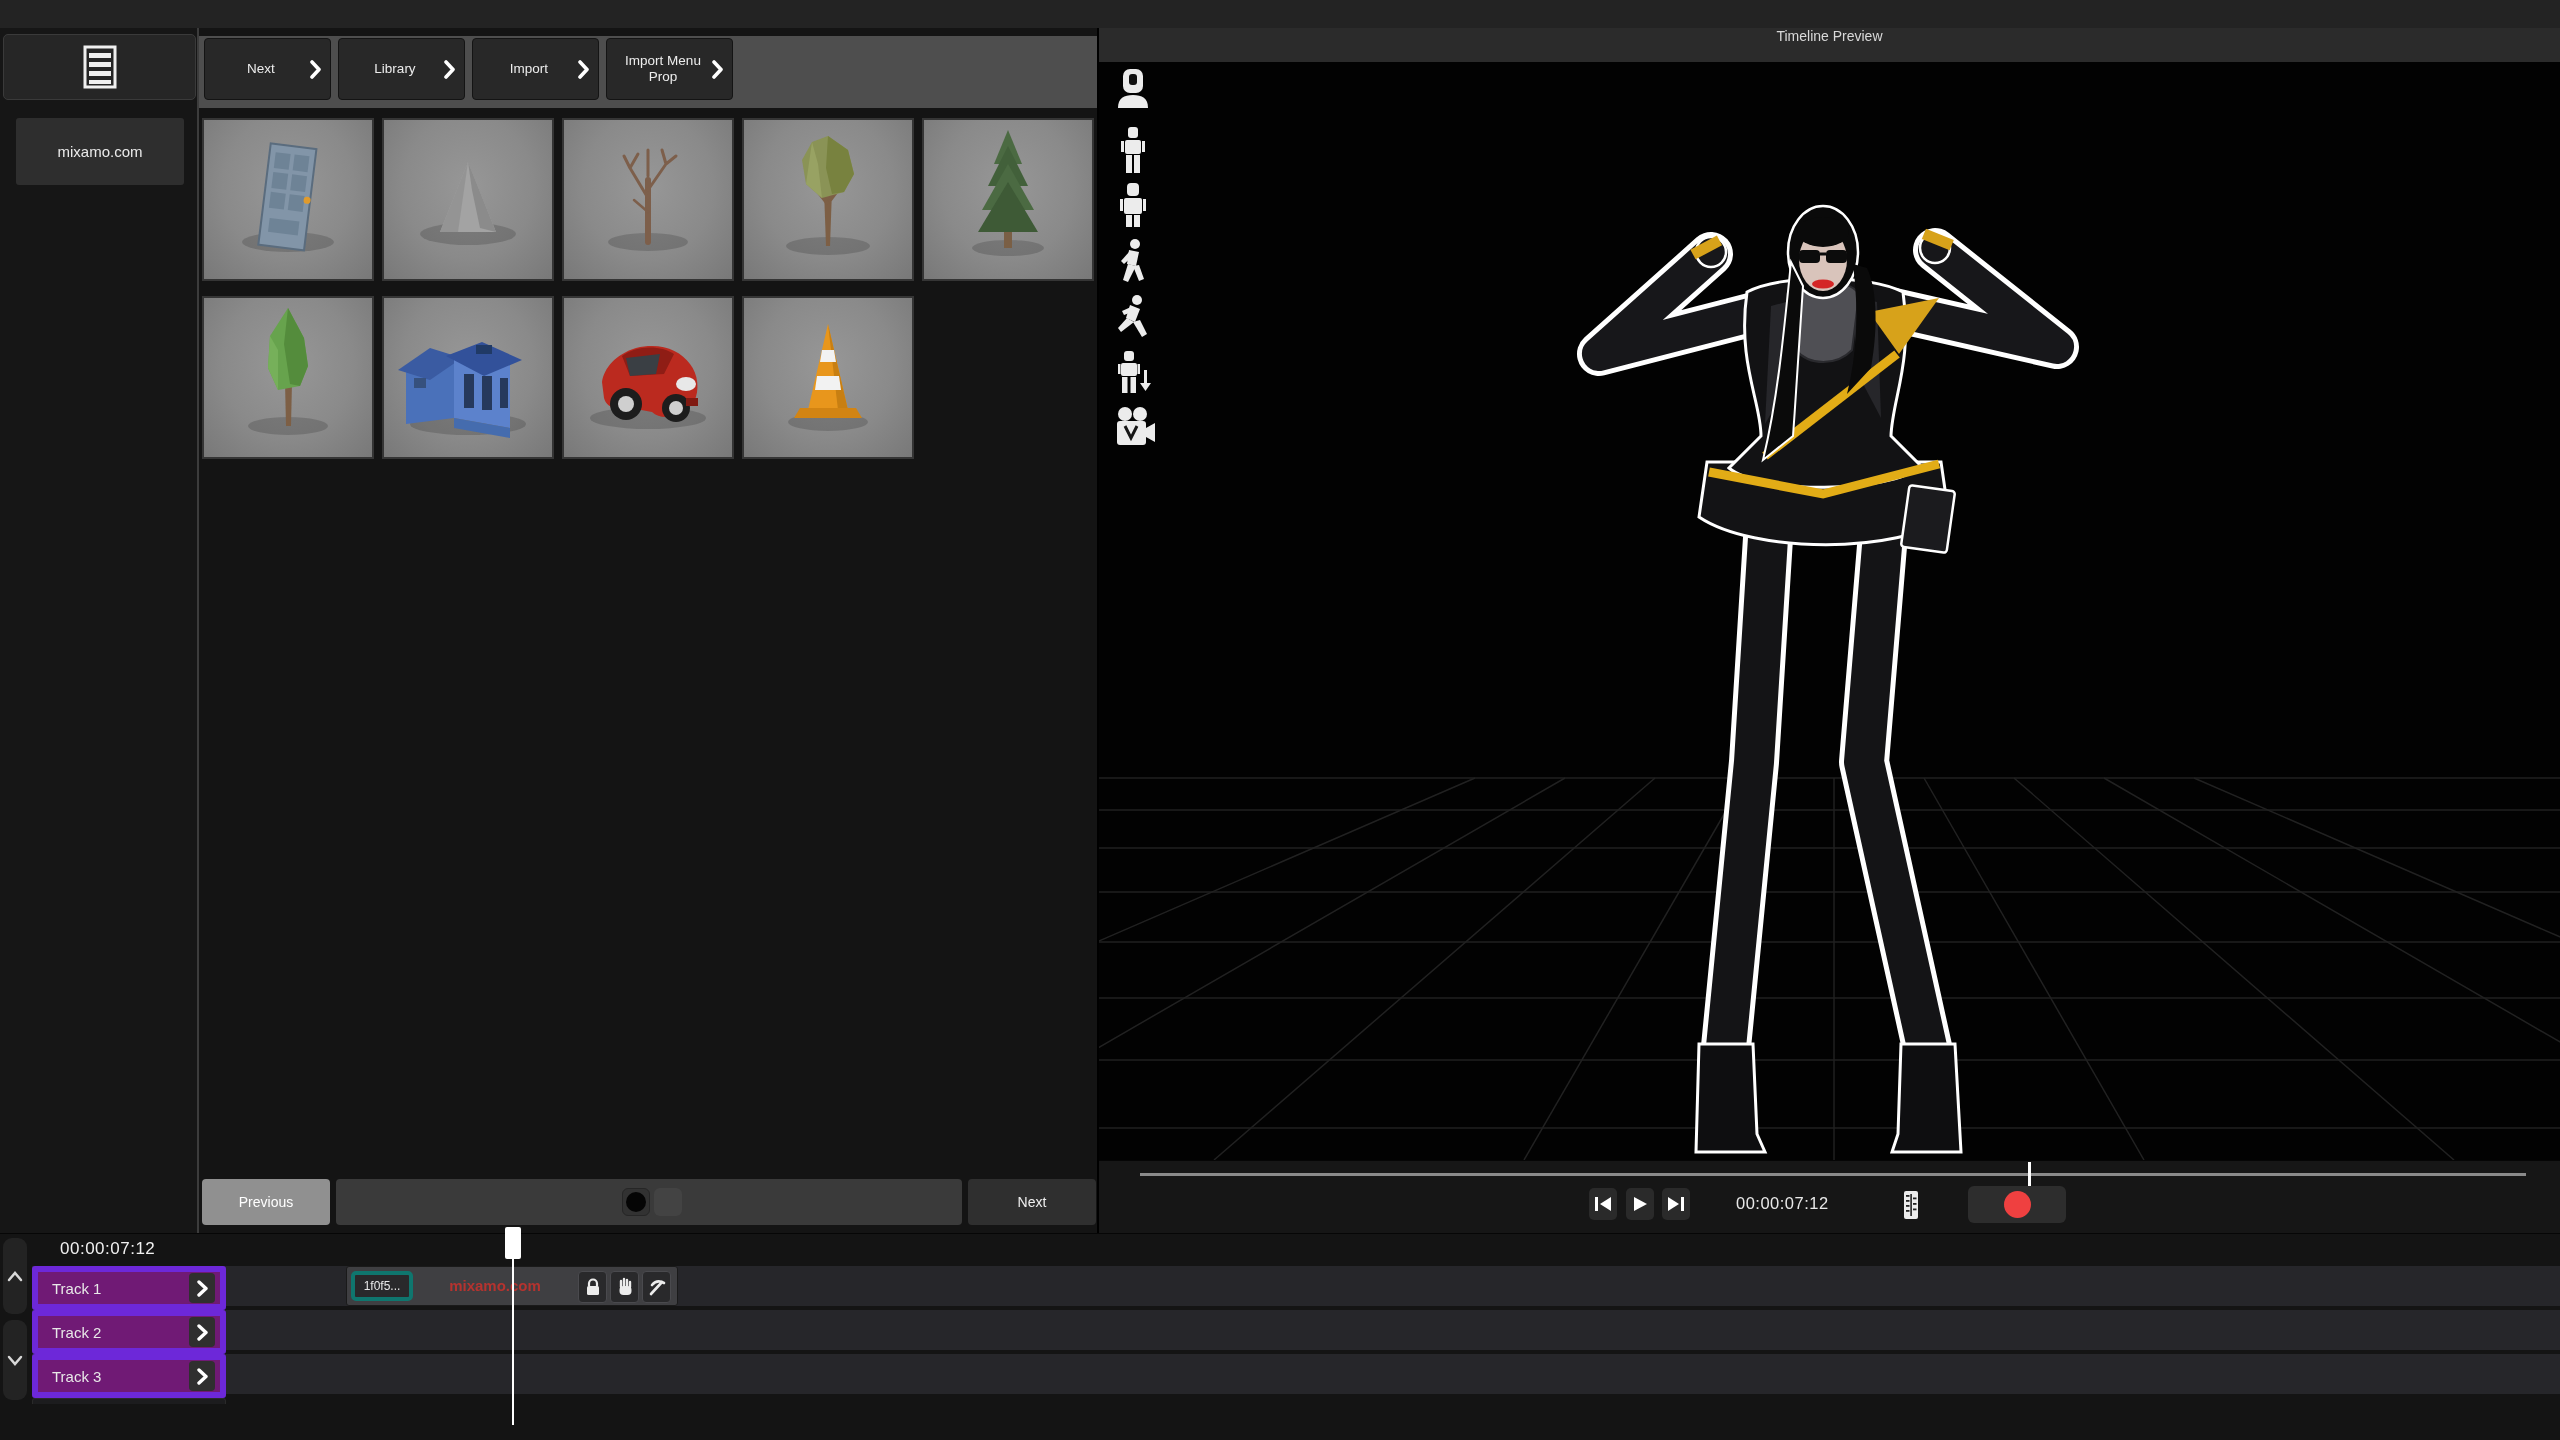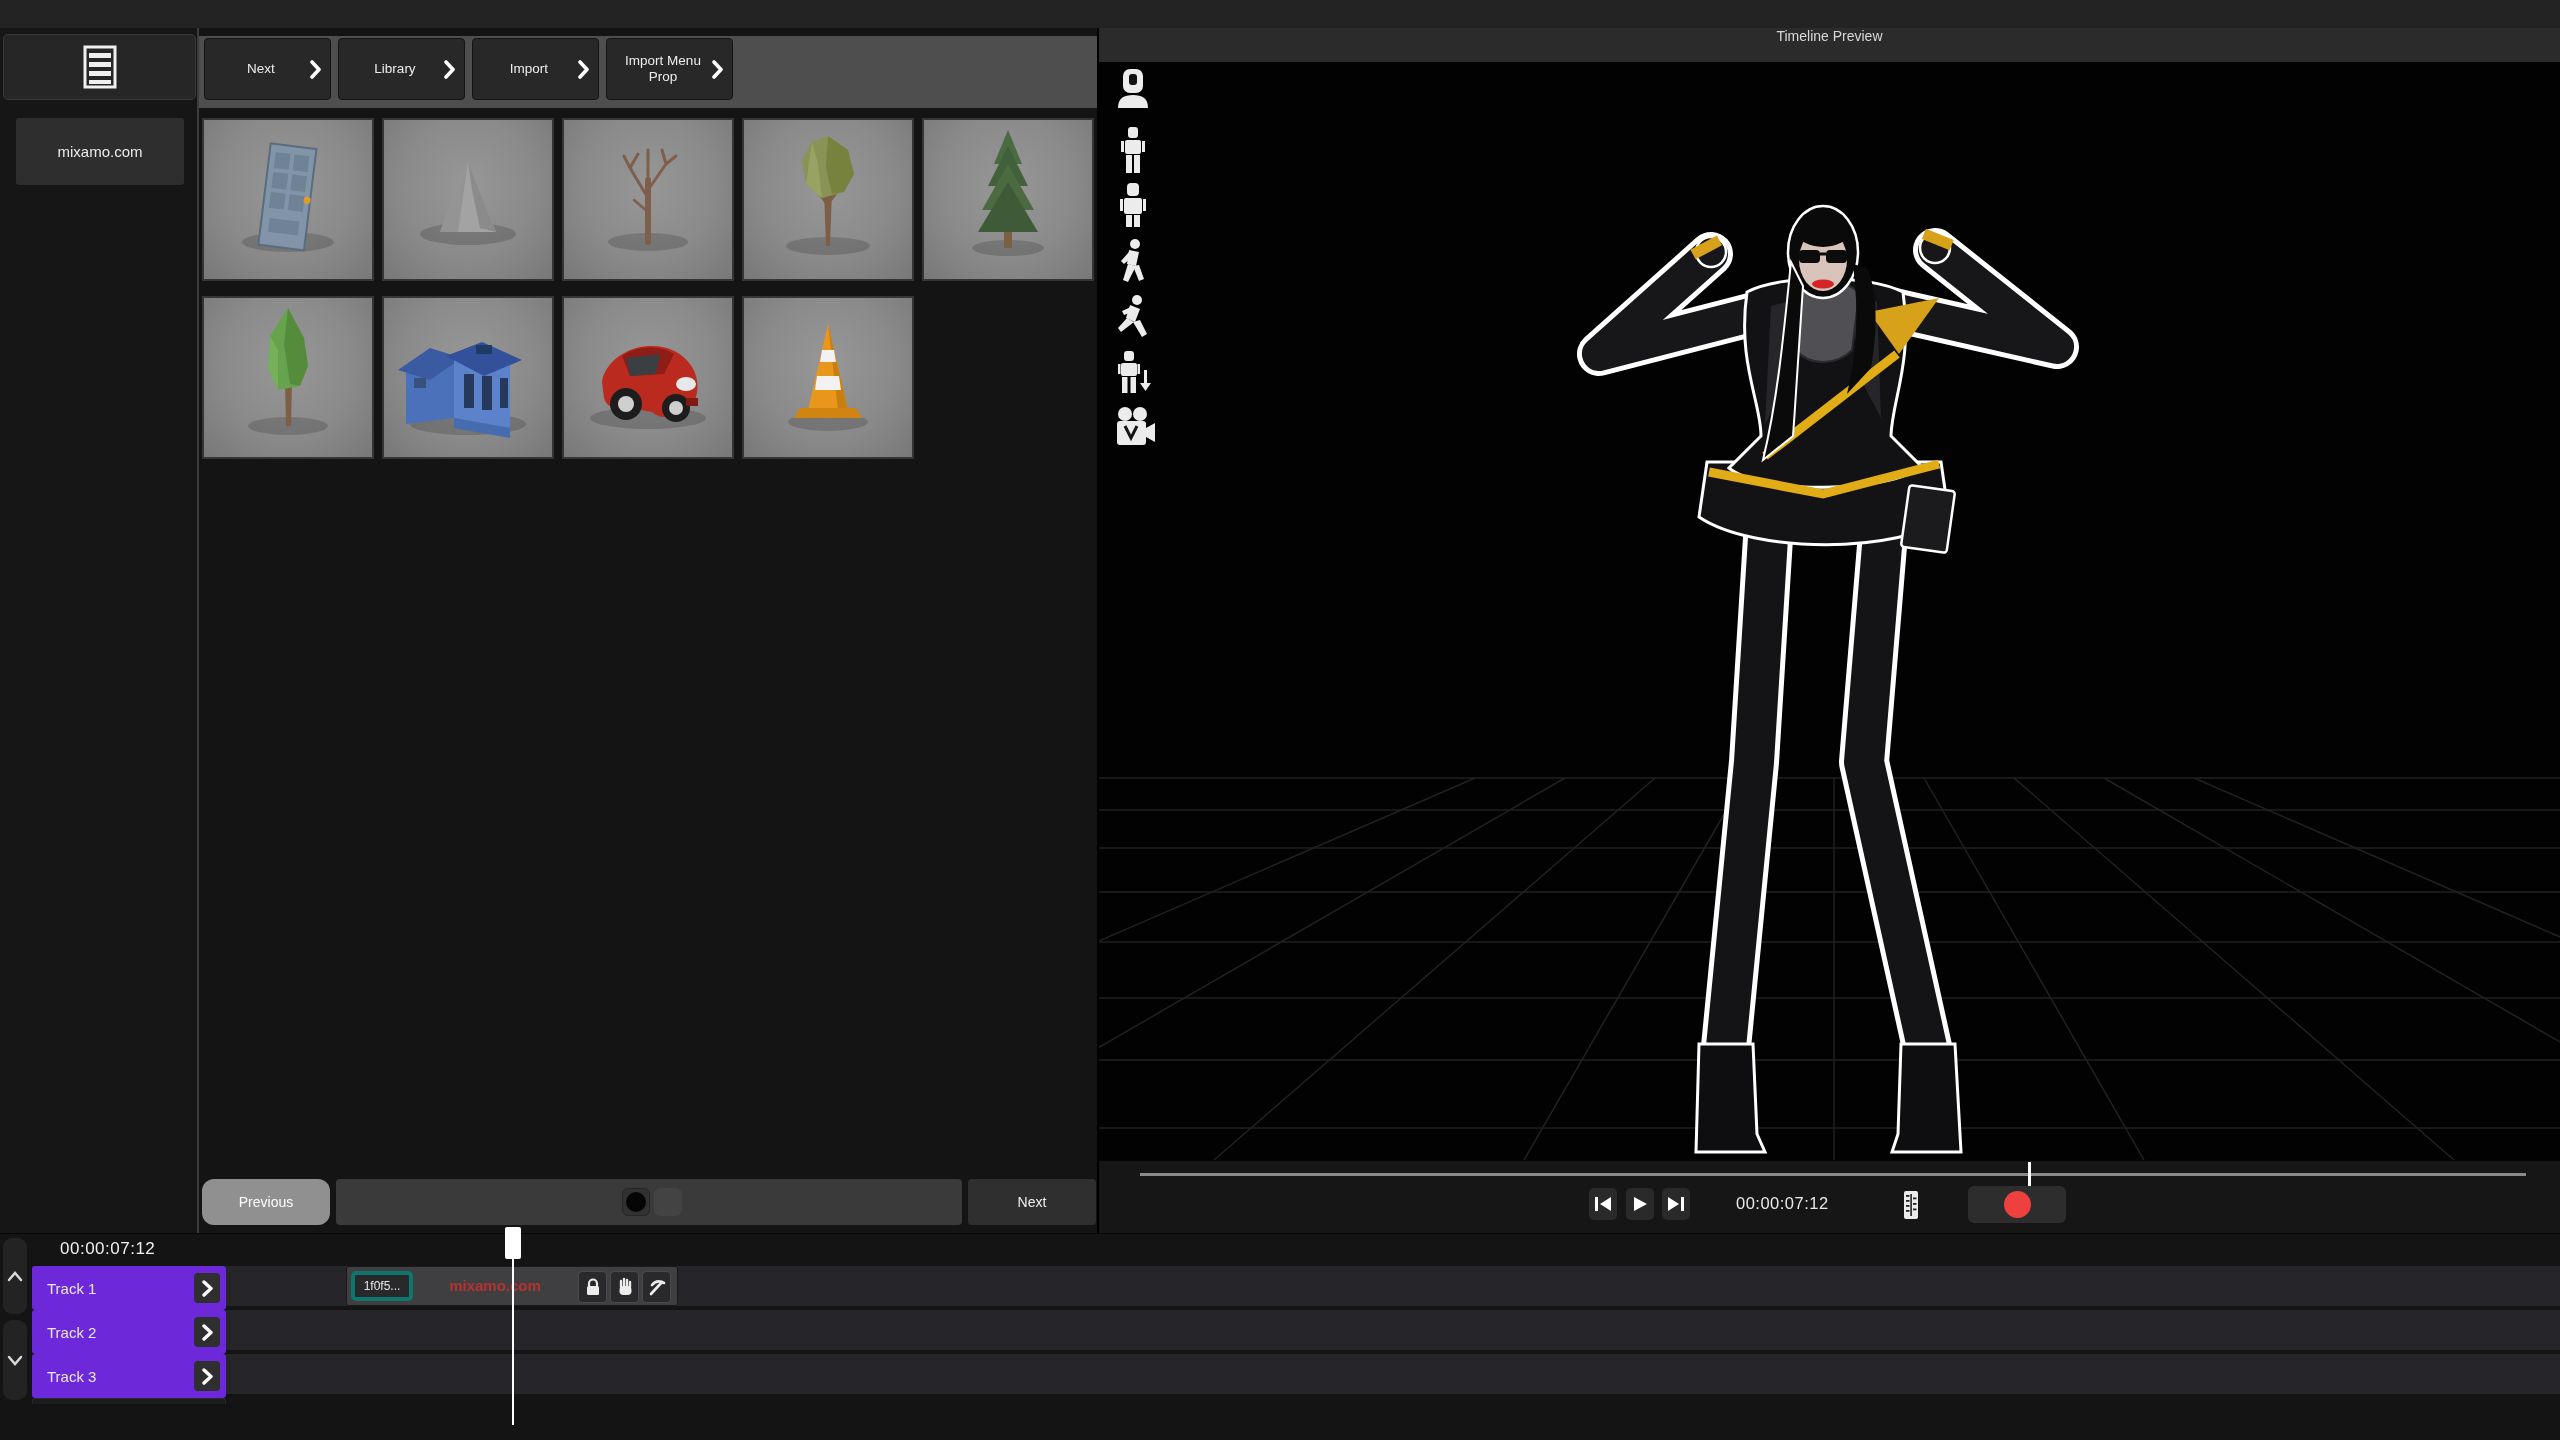--- a/index.html
+++ b/index.html
@@ -25,21 +25,21 @@
   #toolbar-strip { left:199px; top:36px; width:898px; height:72px; background:#4e4e4e; }
   .tb-btn { top:38px; width:127px; height:62px; background:#282828; border:1px solid #141414;
             border-radius:4px; display:flex; align-items:center; color:#ececec; cursor:pointer; }
   .tb-btn .lbl { flex:1; text-align:center; font-size:13.5px; line-height:1.15; padding-left:8px; }
   .tb-btn .chev { width:14px; margin-right:7px; flex:none; display:flex; }
 
   .thumb { width:172px; height:163px; border:2px solid #353535; background:#2c2c2c; }
   .thumb-inner { width:100%; height:100%;
       background:radial-gradient(ellipse at 50% 42%, #979797 0%, #8a8a8a 55%, #787878 100%); }
 
-  #pg-prev { left:202px; top:1179px; width:128px; height:46px; background:#909090; border-radius:12px;
+  #pg-prev { left:202px; top:1179px; width:128px; height:46px; background:#909090; border-radius:4px;
              color:#fff; font-size:14px; display:flex; align-items:center; justify-content:center; }
   #pg-mid  { left:336px; top:1179px; width:626px; height:46px; background:#3a3a3a; border-radius:4px; }
   #pg-next { left:968px; top:1179px; width:128px; height:46px; background:#2f2f2f; border-radius:4px;
              color:#f0f0f0; font-size:14px; display:flex; align-items:center; justify-content:center; }
   .pg-dot-box { position:absolute; top:9px; width:28px; height:28px; border-radius:6px; }
   #pg-active   { left:286px; background:#323232; border:1px solid #262626; }
   #pg-active i { position:absolute; left:3px; top:3px; width:20px; height:20px; border-radius:50%; background:#050505; display:block; }
   #pg-inactive { left:318px; background:#434343; }
 
   
@@ -59,21 +59,21 @@
   #record-btn i { width:27px; height:27px; border-radius:50%; background:#ef4040; display:block; }
 
   
   #timeline { left:0; top:1233px; width:2560px; height:207px; background:#141414; border-top:1px solid #060606; }
   #tc-timeline { left:60px; top:1239px; color:#f0f0f0; font-size:17px; letter-spacing:.5px; }
   .scroll-pill { left:3px; width:24px; background:#232323; border-radius:9px;
                  display:flex; align-items:center; justify-content:center; }
   #pill-up { top:1238px; height:76px; }
   #pill-down { top:1320px; height:80px; }
   .trk-strip { left:32px; width:2528px; height:40px; background:#26262a; }
-  .trk-label { left:32px; width:194px; height:44px; background:#6d28d9; border:1px solid #6d28d9;
+  .trk-label { left:32px; width:194px; height:44px; background:#701a75; border:6px solid #6d28d9;
                border-radius:3px; display:flex; align-items:center; }
   .trk-label .txt { color:#e8e8e8; font-size:15px; margin-left:14px; flex:1; }
   .trk-label .chevbtn { width:26px; height:30px; background:#2f2f2f; border-radius:4px; margin-right:5px;
                         display:flex; align-items:center; justify-content:center; }
   #trk4-sliver { left:32px; top:1398px; width:194px; height:6px; background:#1c1c1e;
                  border:1px solid #2a2a2a; border-bottom:none; border-radius:3px 3px 0 0; }
 
   #clip { left:346px; top:1266px; width:332px; height:40px; background:#3f3f42;
           border:1px solid #1a1a1a; border-radius:3px; }
   #clip-id { position:absolute; left:4px; top:4px; width:62px; height:30px; background:#29292b;

